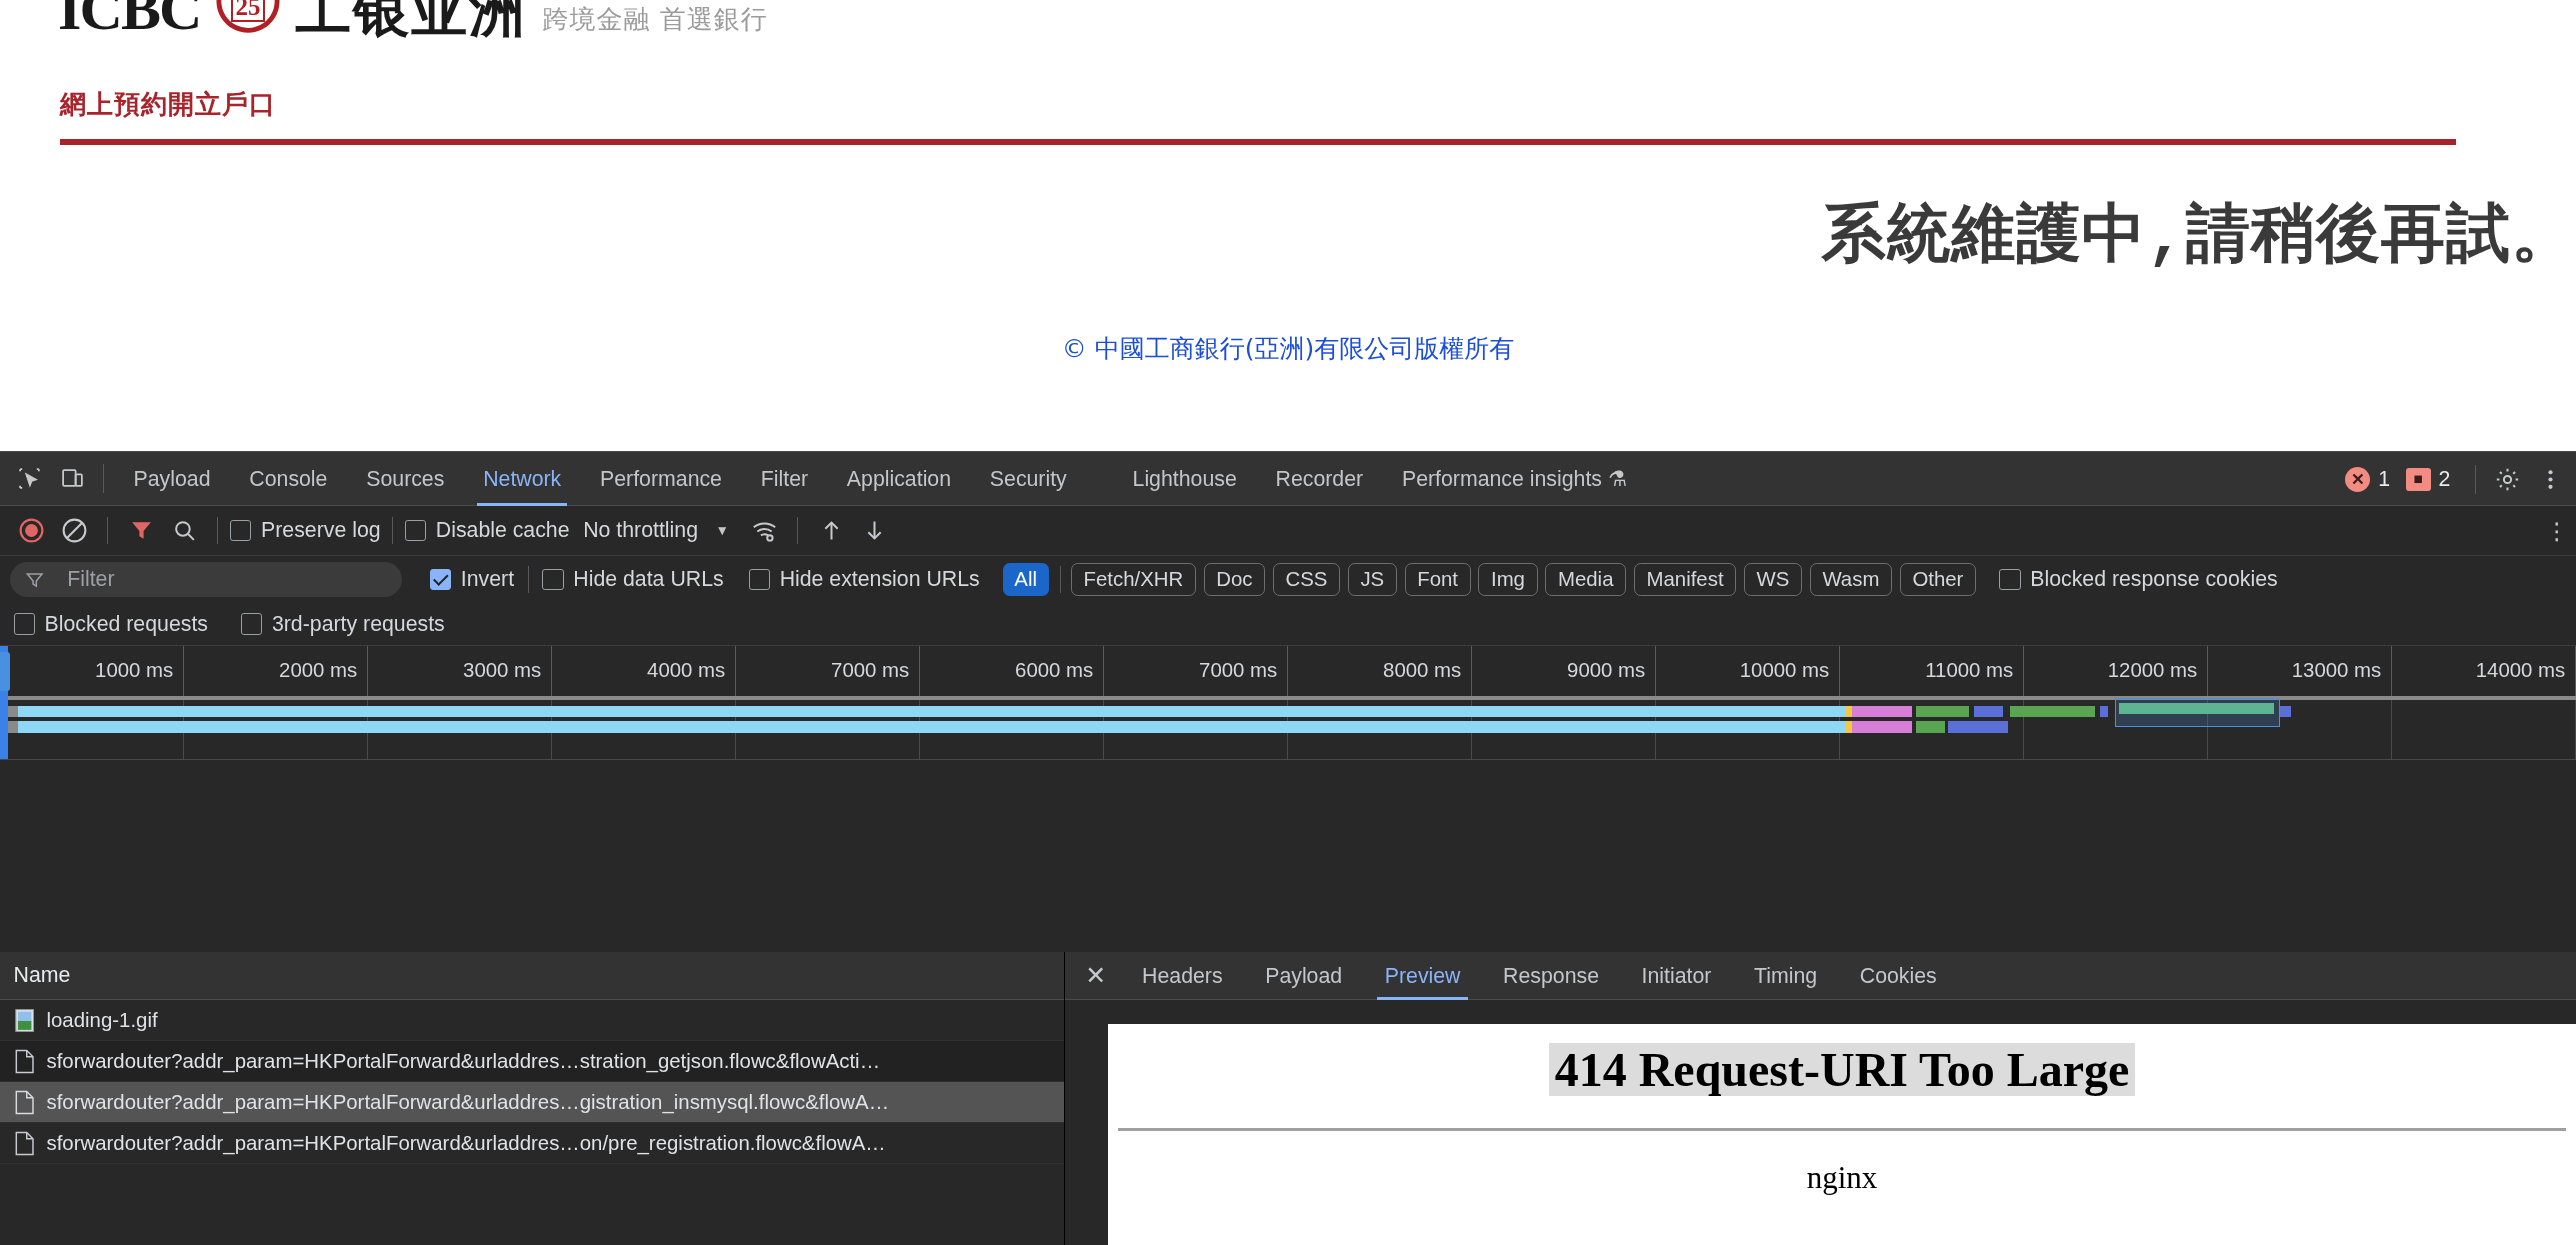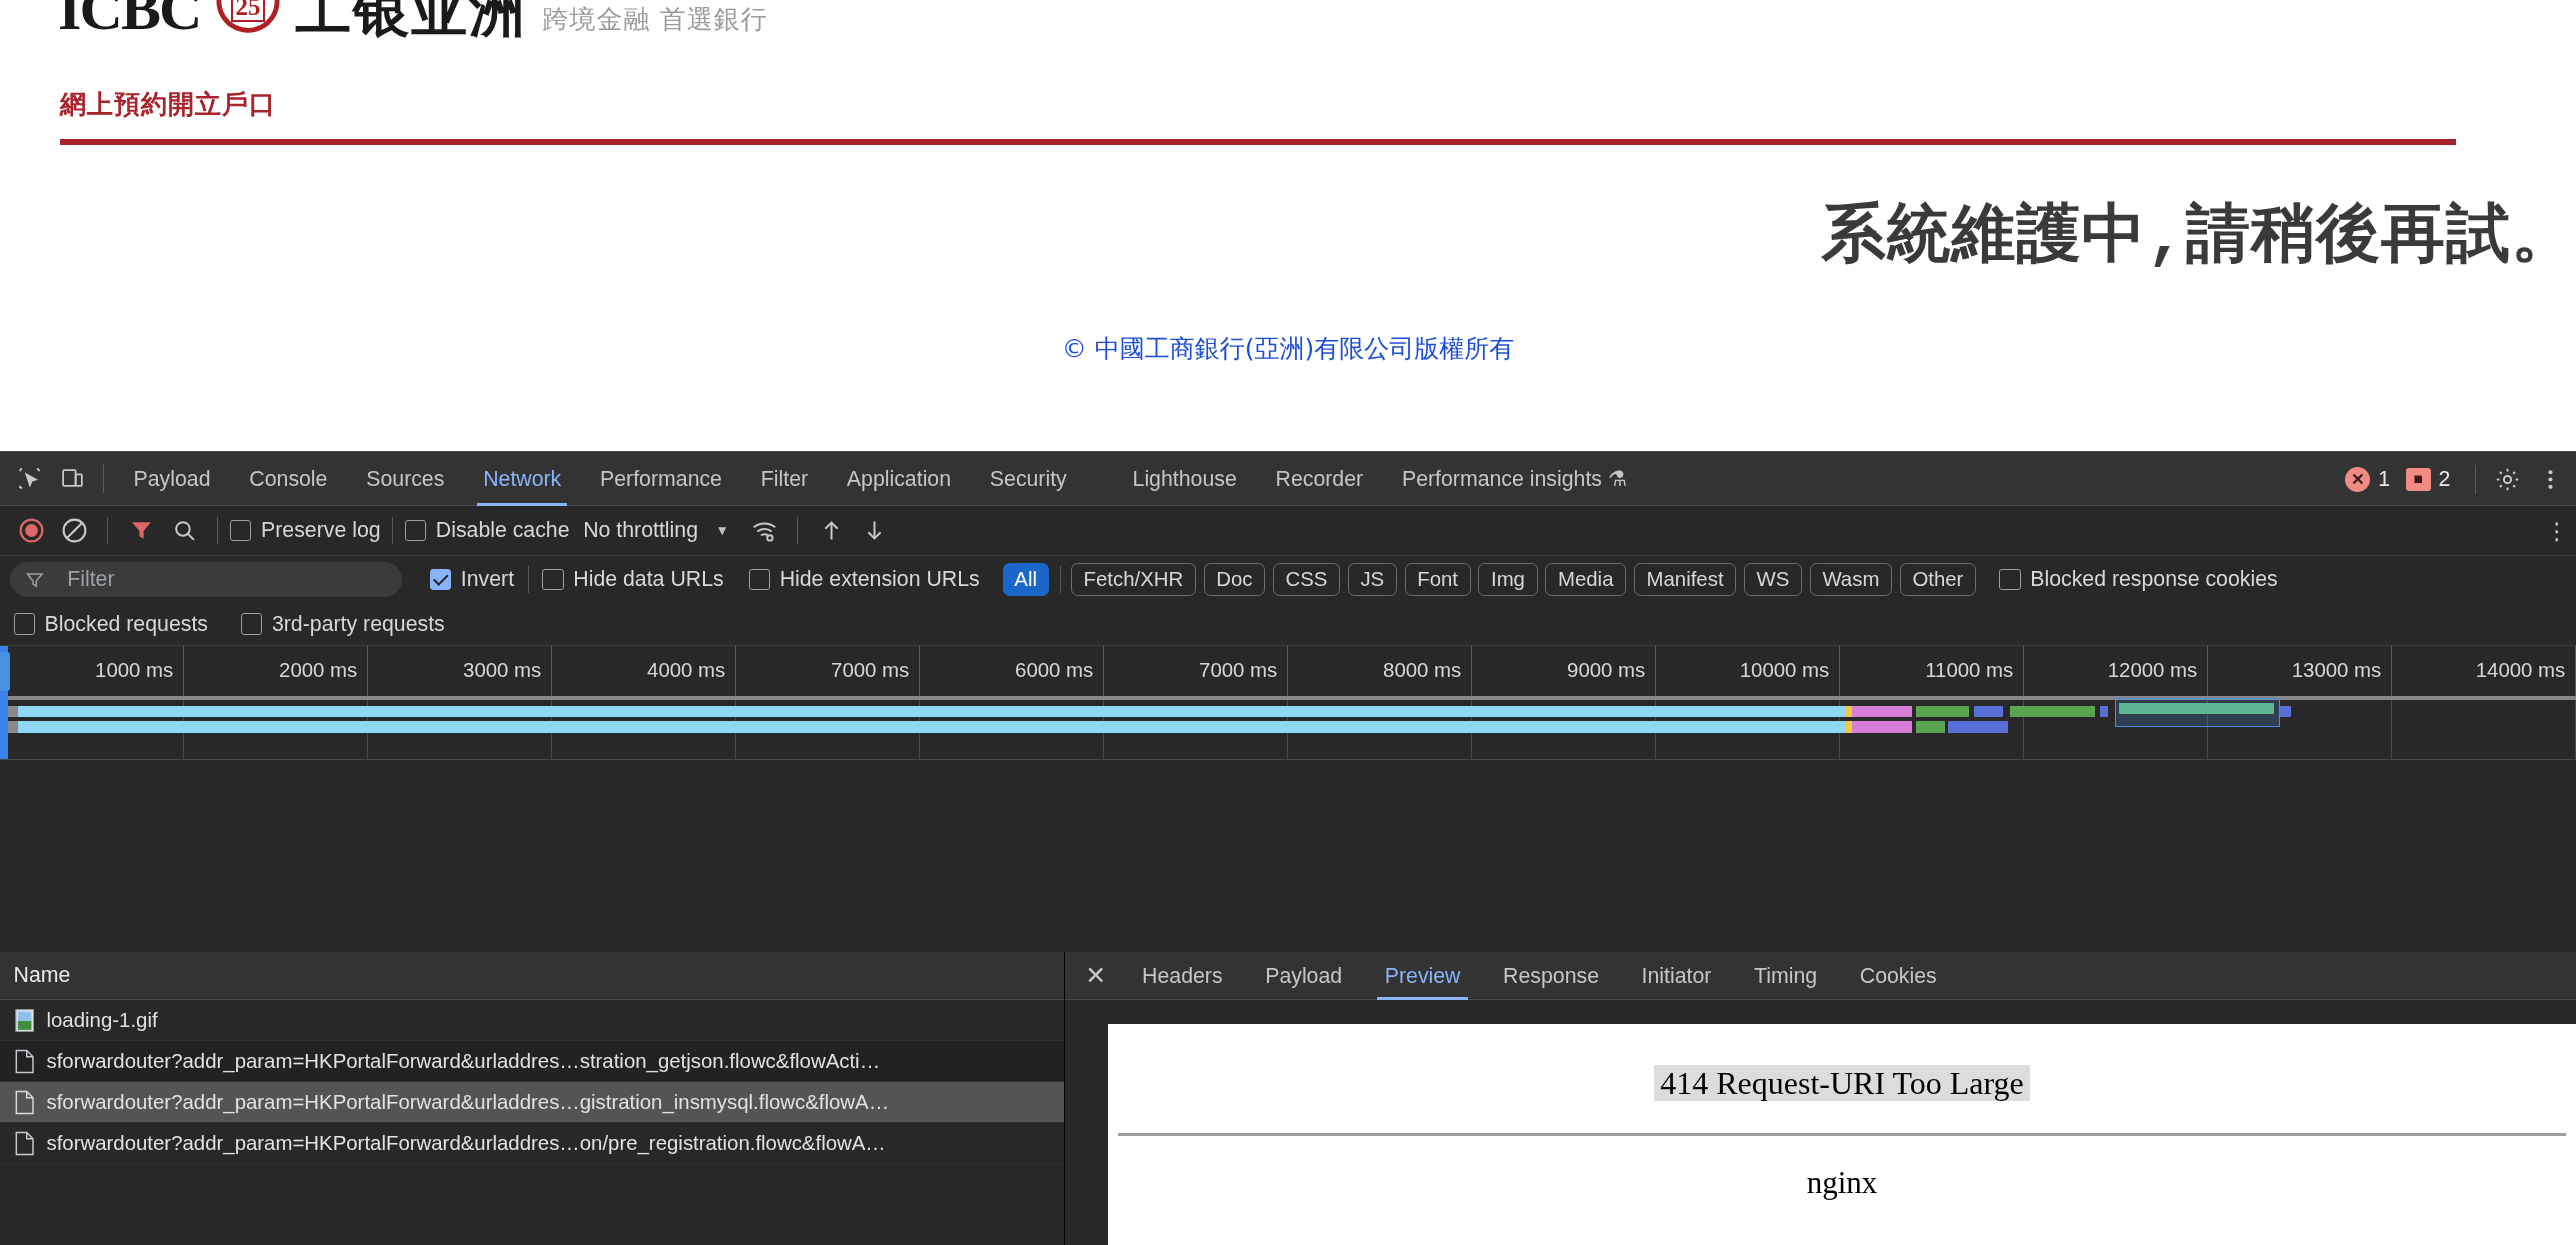--- a/index.html
+++ b/index.html
@@ -283,23 +283,23 @@
   .dtab.active { color: #8ab4f8; }
   .dtab.active::after {
     content: ""; position: absolute; left: 13.6px; right: 13.6px; bottom: 0;
     height: 2.9px; background: #8ab4f8;
   }
   #preview-frame {
     position: absolute; left: 43px; top: 72px; right: 0; bottom: 0;
     background: #ffffff; overflow: hidden;
   }
   #prev-h1 {
-    margin-top: 41px; text-align: center;
+    margin-top: 18px; text-align: center;
     font-family: "Liberation Serif", serif;
-    font-size: 32px; font-weight: normal; color: #000;
+    font-size: 48px; font-weight: bold; color: #000;
   }
   #prev-h1 span { background: #dcdcdc; padding: 0 5.8px; }
   #prev-hr {
     margin: 31px 9.7px 0 9.7px; height: 2.9px; background: #9f9f9f;
   }
   #prev-center {
     margin-top: 29px; text-align: center;
     font-family: "Liberation Serif", serif;
     font-size: 31px; color: #000;
   }

